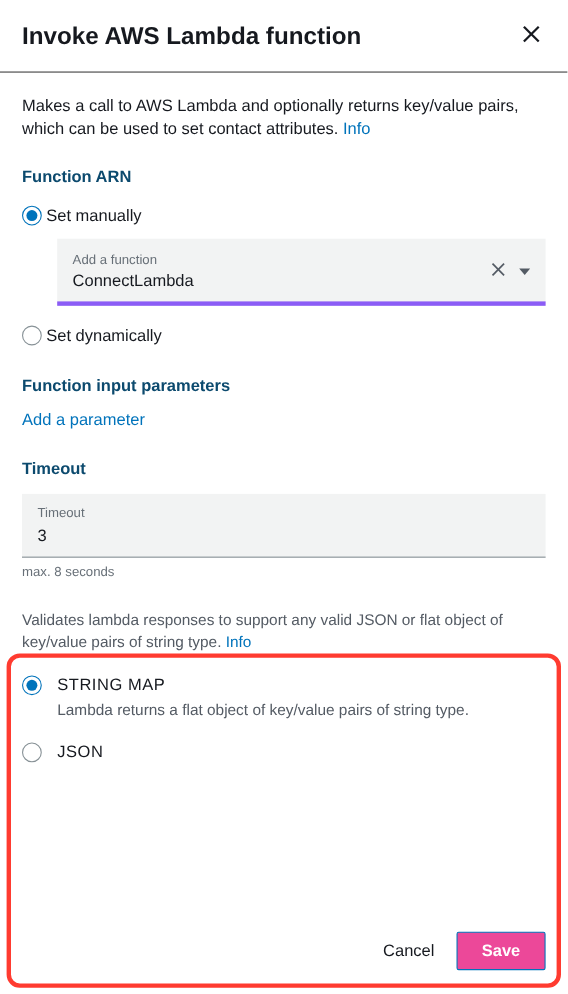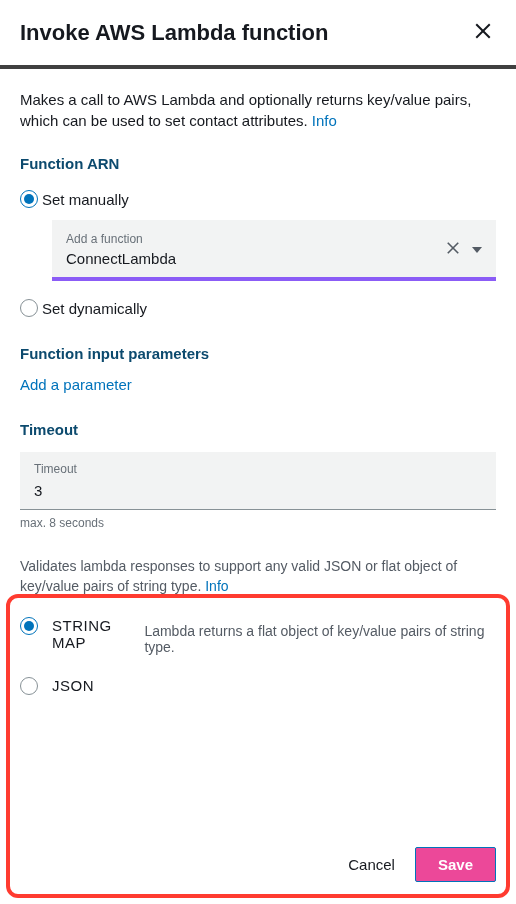--- a/index.html
+++ b/index.html
@@ -19,21 +19,21 @@
       padding: 0;
       height: 100%;
       display: flex;
       flex-direction: column;
     }
     .header {
       display: flex;
       justify-content: space-between;
       align-items: center;
       padding: 18px 20px 18px 20px;
-      border-bottom: 4px solid #404040;
+      border-bottom: 1px solid #404040;
     }
     .header h1 {
       font-size: 22px;
       font-weight: 700;
       color: #16191f;
     }
     .close-btn {
       background: none;
       border: none;
       cursor: pointer;
@@ -190,21 +190,21 @@
       margin-bottom: 20px;
     }
     .response-radio-row {
       display: flex;
       align-items: flex-start;
       gap: 14px;
       margin-bottom: 10px;
     }
     .response-radio-content {
       display: flex;
-      flex-direction: row;
+      flex-direction: column;
     }
     .response-radio-label {
       font-size: 15px;
       color: #16191f;
       letter-spacing: 0.5px;
     }
     .response-radio-sub {
       font-size: 14px;
       color: #545b64;
       margin-top: 6px;

